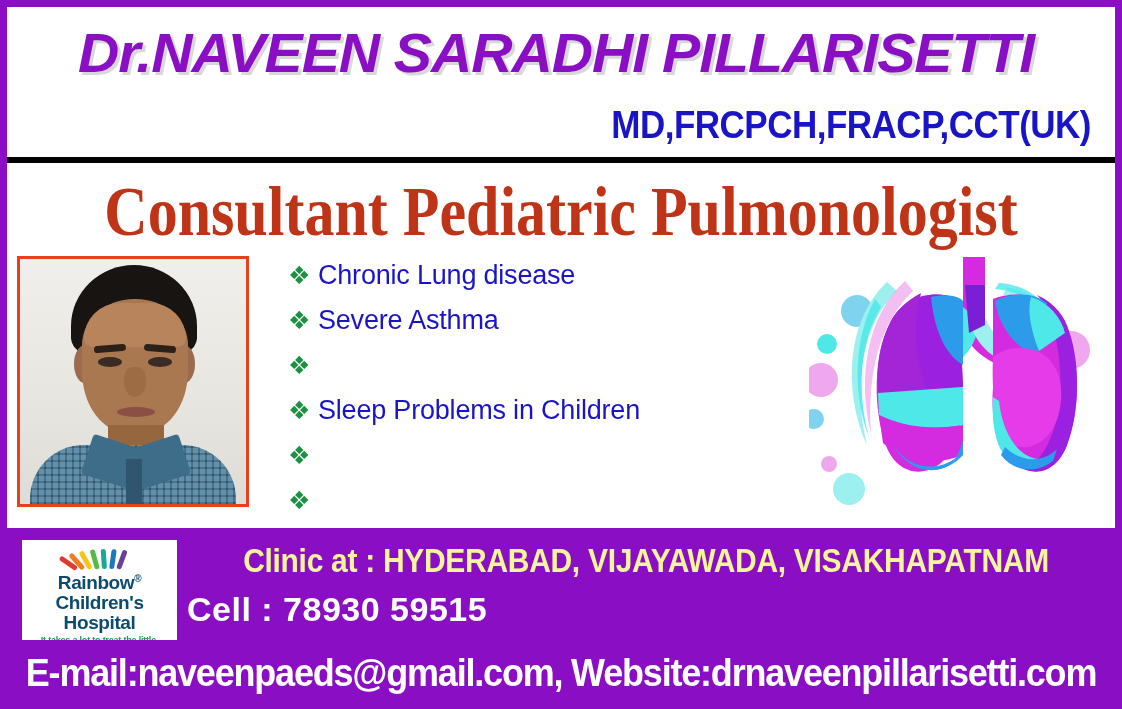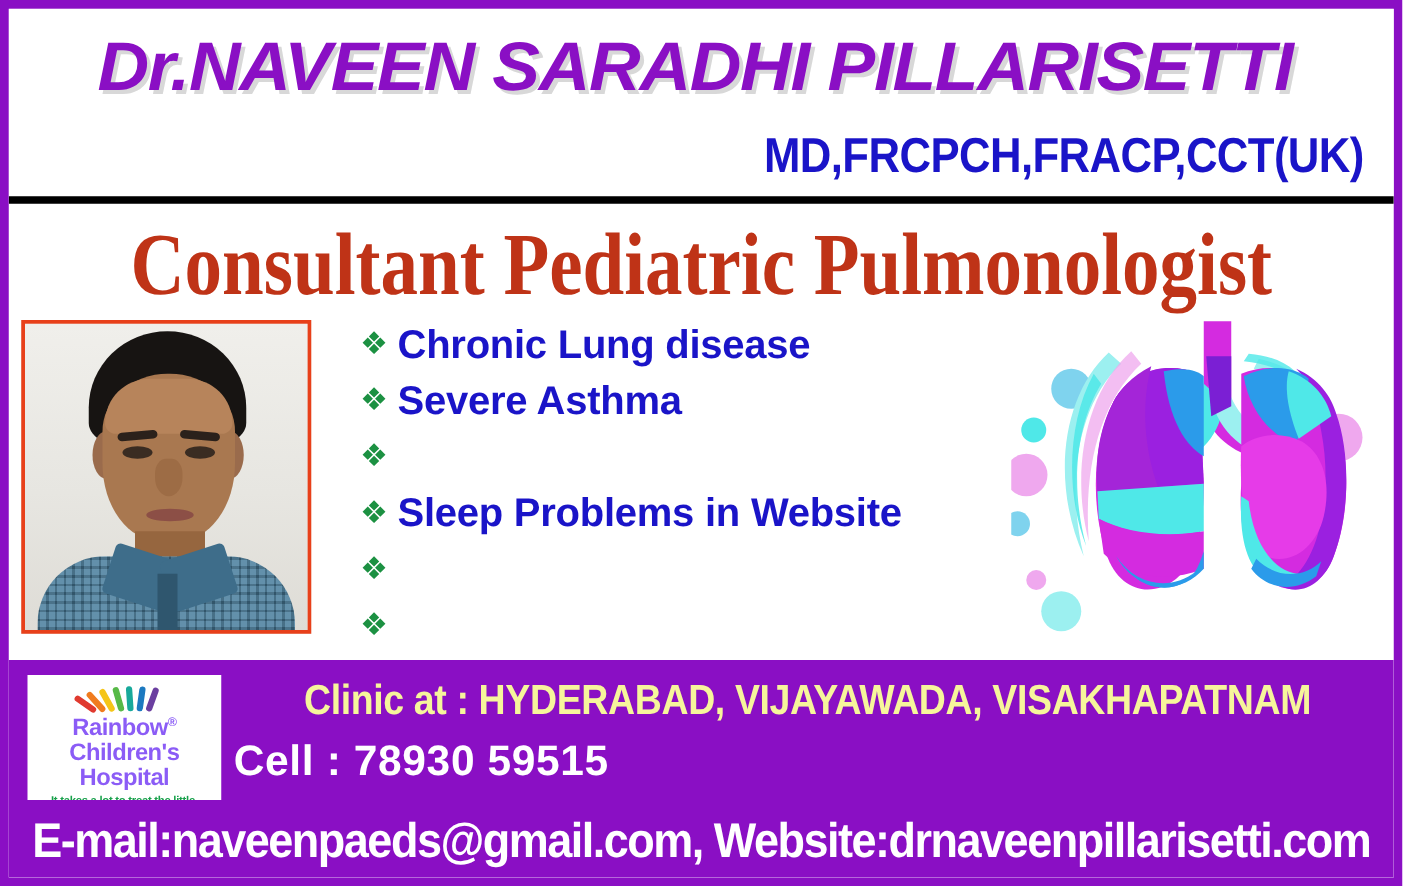--- a/index.html
+++ b/index.html
@@ -146,22 +146,22 @@
     white-space:nowrap;
   }
   .bullet-mark{
     width:30px; flex:0 0 30px;
     color:#1C9142;
     font-size:25px;
     line-height:1;
     text-align:left;
   }
   .bullet-text{
-    font-weight:bold;
-    font-size:32px;
+    font-weight:normal;
+    font-size:27px;
     color:#1A14C8;
     letter-spacing:-0.2px;
   }
 
   
   .lungs{
     position:absolute;
     right:6px; top:0px;
     width:300px; height:270px;
   }
@@ -192,21 +192,21 @@
     width:5px; height:20px;
     border-radius:3px;
     transform-origin:bottom center;
   }
   .logo-line{
     text-align:center;
     font-family:"Liberation Sans", sans-serif;
     font-weight:bold;
     font-size:19px;
     line-height:20px;
-    color:#8b5cf6;
+    color:#0c4a6e;
     letter-spacing:-0.4px;
   }
   .logo-line .reg{font-size:10px;vertical-align:super;}
   .logo-tag{
     text-align:center;
     font-size:9px;
     color:#17A04A;
     font-weight:bold;
     margin-top:2px;
     letter-spacing:-0.2px;
@@ -290,21 +290,21 @@
       </div>
       <div class="bullet-row">
         <span class="bullet-mark">❖</span>
         <span class="bullet-text">Severe Asthma</span>
       </div>
       <div class="bullet-row">
         <span class="bullet-mark">❖</span>
       </div>
       <div class="bullet-row">
         <span class="bullet-mark">❖</span>
-        <span class="bullet-text">Sleep Problems in Website</span>
+        <span class="bullet-text">Sleep Problems in Children</span>
       </div>
       <div class="bullet-row">
         <span class="bullet-mark">❖</span>
       </div>
       <div class="bullet-row">
         <span class="bullet-mark">❖</span>
       </div>
     </div>
 
     <div class="lungs">

